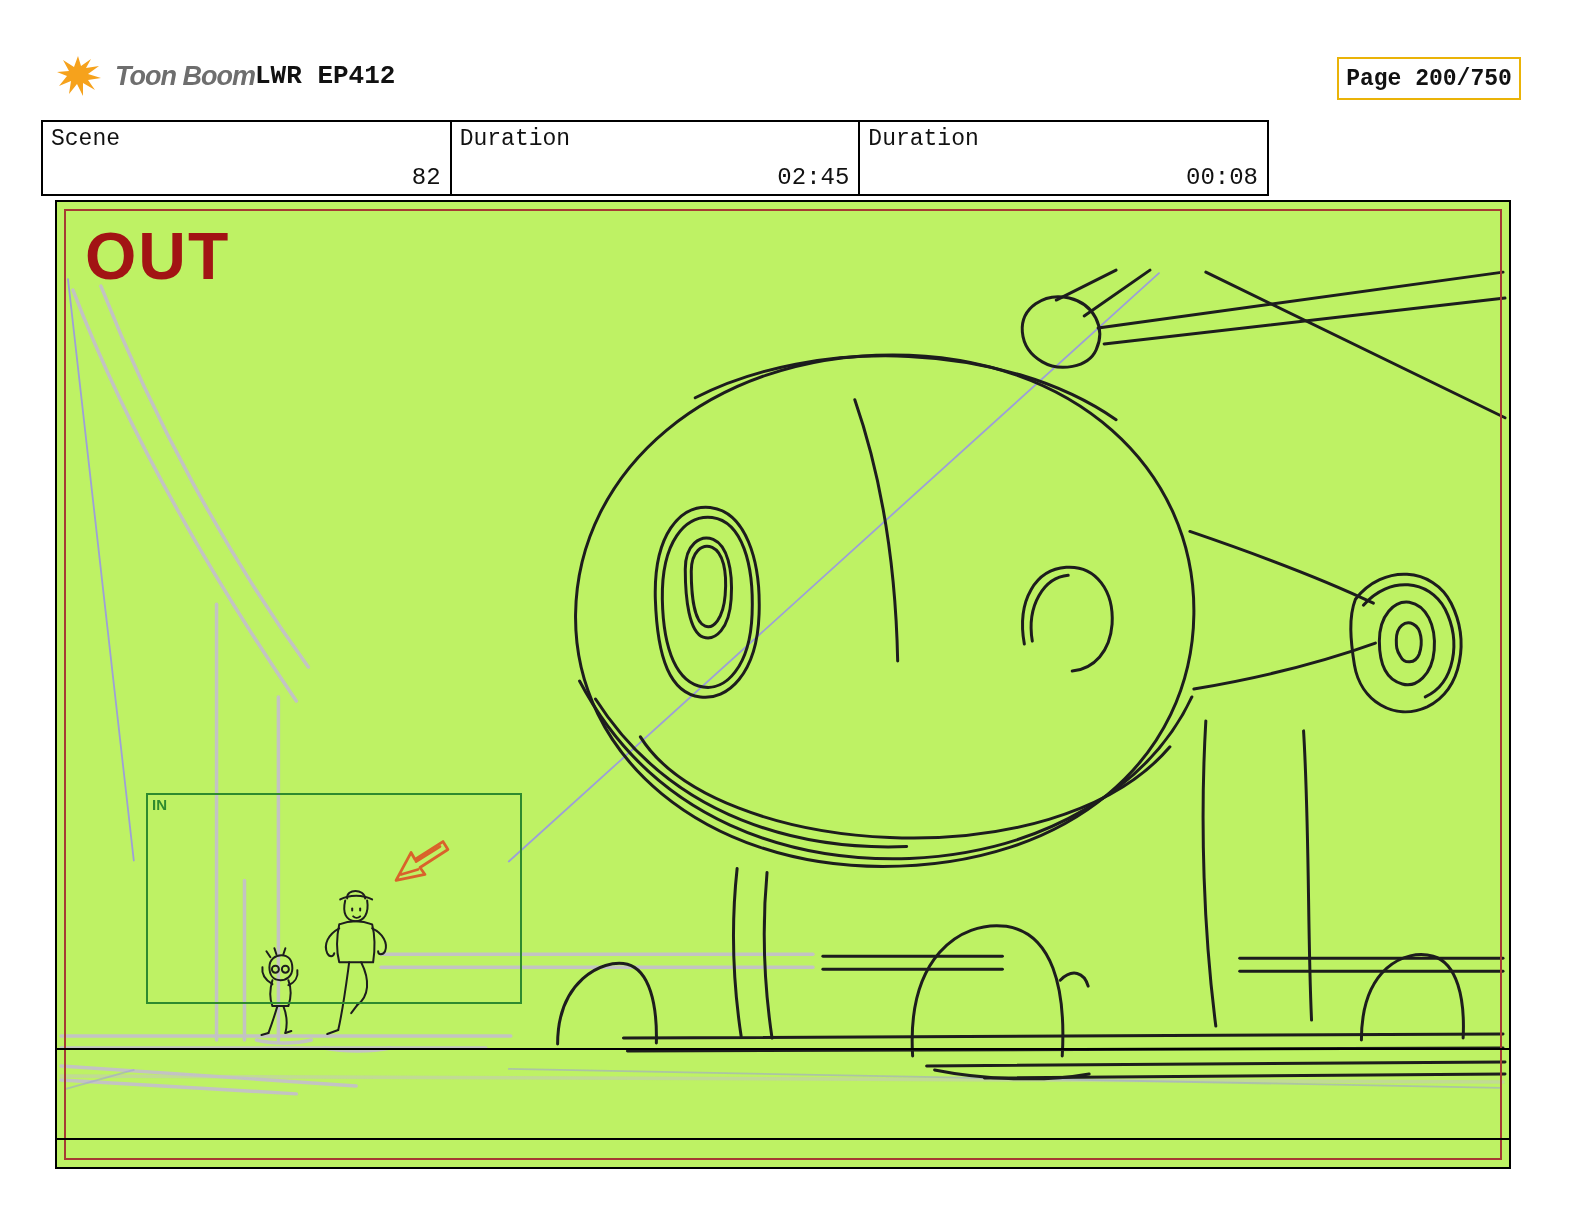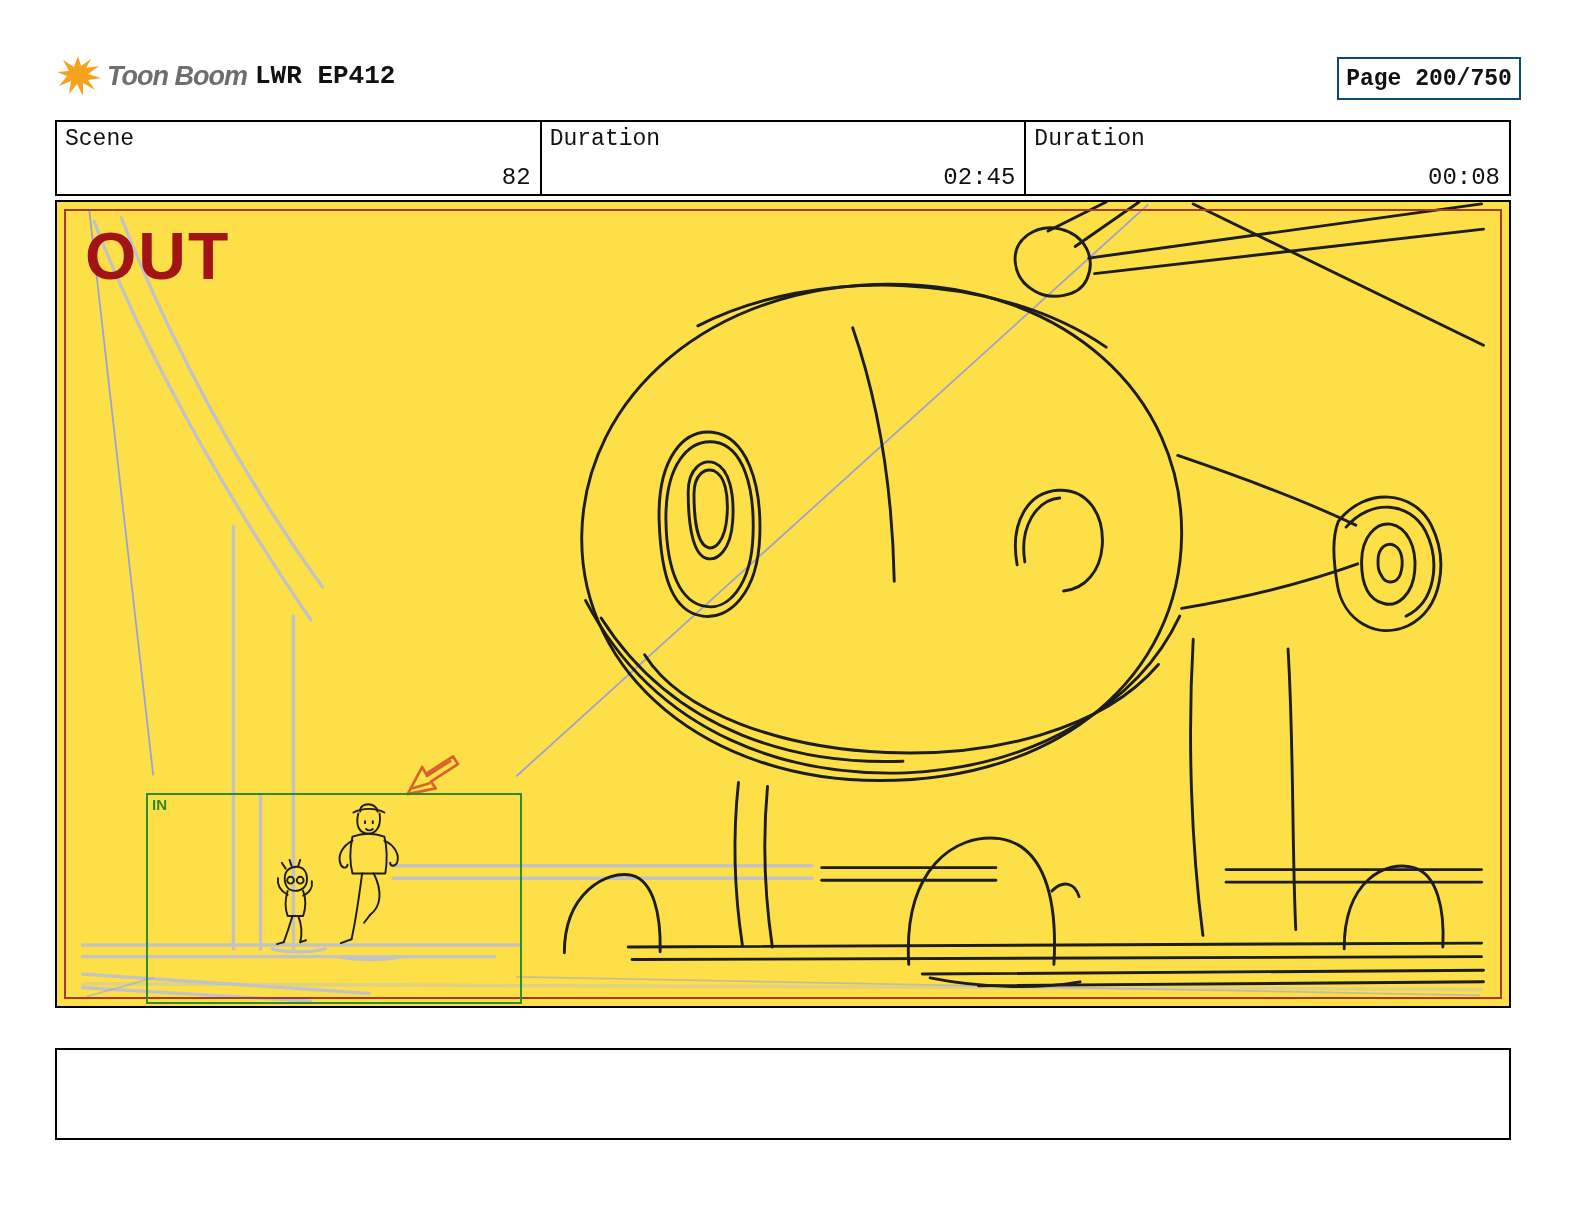--- a/index.html
+++ b/index.html
@@ -11,40 +11,40 @@
     --sketch_gray:#c3c3c3;
     --ink:#1d1d1d;
     --logo_orange:#f6a21c;
     --logo_gray:#6e6e6e;
   }
   html,body{margin:0;padding:0;background:#fff;}
   .page{position:relative;width:1584px;height:1224px;background:#fff;
         font-family:"Liberation Mono",monospace;color:#111;overflow:hidden;}
 
   
-  .logo{position:absolute;left:55px;top:54px;display:flex;align-items:center;gap:4px;}
+  .logo{position:absolute;left:55px;top:54px;display:flex;align-items:center;gap:12px;}
   .logo svg{width:48px;height:44px;display:block;}
   .logo-text{font-family:"Liberation Sans",sans-serif;font-style:italic;font-weight:bold;
              font-size:27px;color:var(--logo_gray);letter-spacing:-1px;}
   .title{position:absolute;left:255px;top:61px;font-size:26px;font-weight:bold;}
-  .page-box{position:absolute;left:1337px;top:57px;width:184px;height:43px;border:2px solid #0c4a6e;
+  .page-box{position:absolute;left:1337px;top:57px;width:184px;height:43px;border:2px solid #eab308;
             display:flex;align-items:center;justify-content:center;font-weight:bold;font-size:23px;
             box-sizing:border-box;}
 
   
-  .info-table{position:absolute;left:55px;top:120px;width:1456px;height:76px;border:2px solid #000;
+  .info-table{position:absolute;left:41px;top:120px;width:1228px;height:76px;border:2px solid #000;
               display:flex;box-sizing:border-box;text-decoration:underline;}
   .info-cell{flex:1;position:relative;border-left:2px solid #000;}
   .info-cell:first-child{border-left:none;}
   .info-label{position:absolute;top:4px;left:8px;font-size:23px;}
   .info-value{position:absolute;bottom:3px;right:9px;font-size:24px;}
 
   
-  .board{position:absolute;left:55px;top:200px;width:1456px;height:808px;border:2px solid #000;
-         box-sizing:border-box;background:#fde047;overflow:hidden;}
+  .board{position:absolute;left:55px;top:200px;width:1456px;height:969px;border:2px solid #000;
+         box-sizing:border-box;background:#bef264;overflow:hidden;}
   .board svg{position:absolute;left:0;top:0;width:100%;height:100%;}
   .board svg *{fill:none;stroke-linecap:round;stroke-linejoin:round;}
   g[data-name="background-sketch"] path{stroke:var(--sketch_gray);stroke-width:3.5;}
   g[data-name="camera-motion-lines"] line{stroke:var(--tween_line_blue);stroke-width:1.8;}
   g[data-name="helicopter-sketch"] path{stroke:var(--ink);stroke-width:3;}
   g[data-name="characters-sketch"] path,
   g[data-name="characters-sketch"] circle{stroke:var(--ink);stroke-width:2;}
   g[data-name="camera-motion-arrow"] path{stroke:var(--arrow_orange);stroke-width:2.8;}
 
   .out-frame{position:absolute;left:7px;top:7px;right:7px;bottom:7px;

